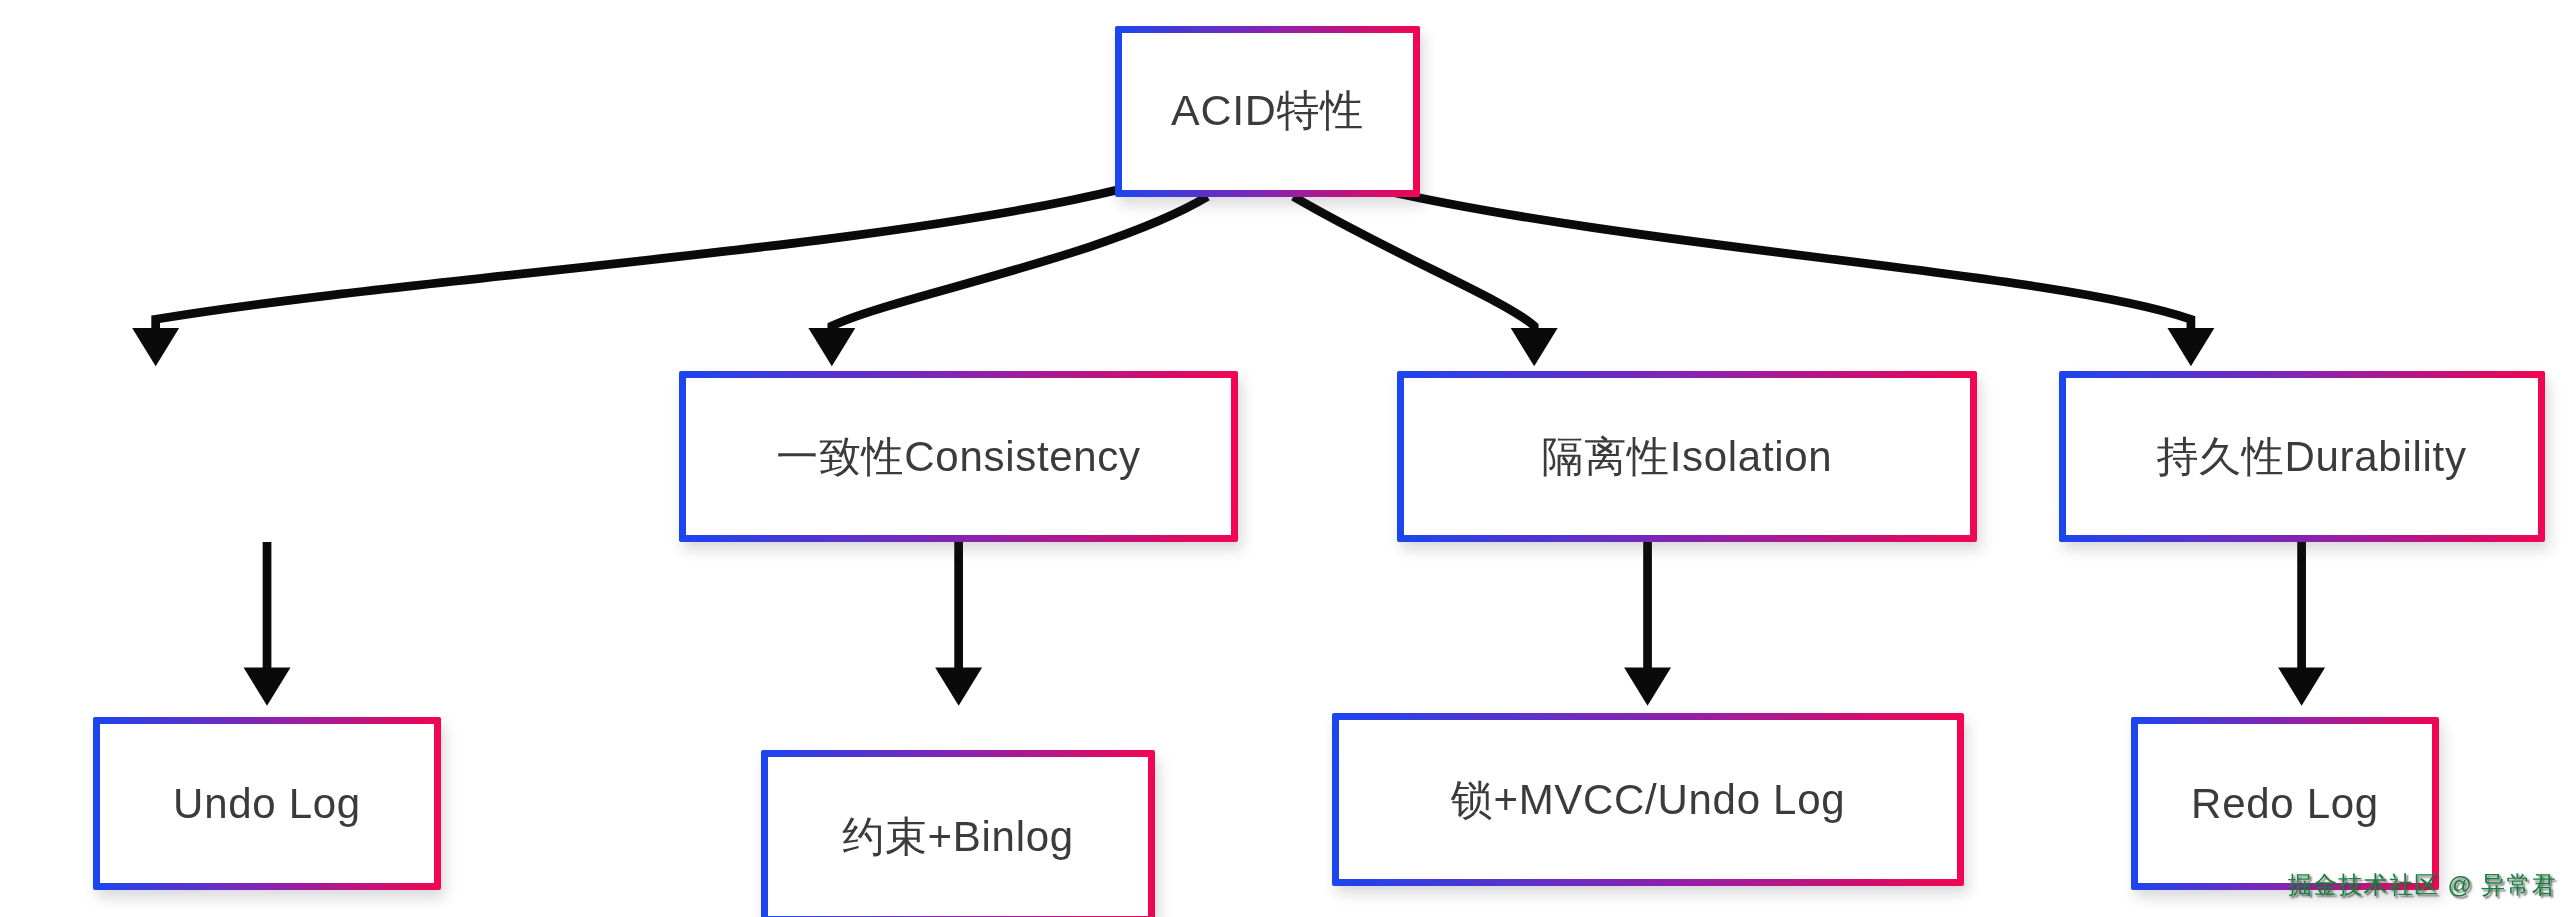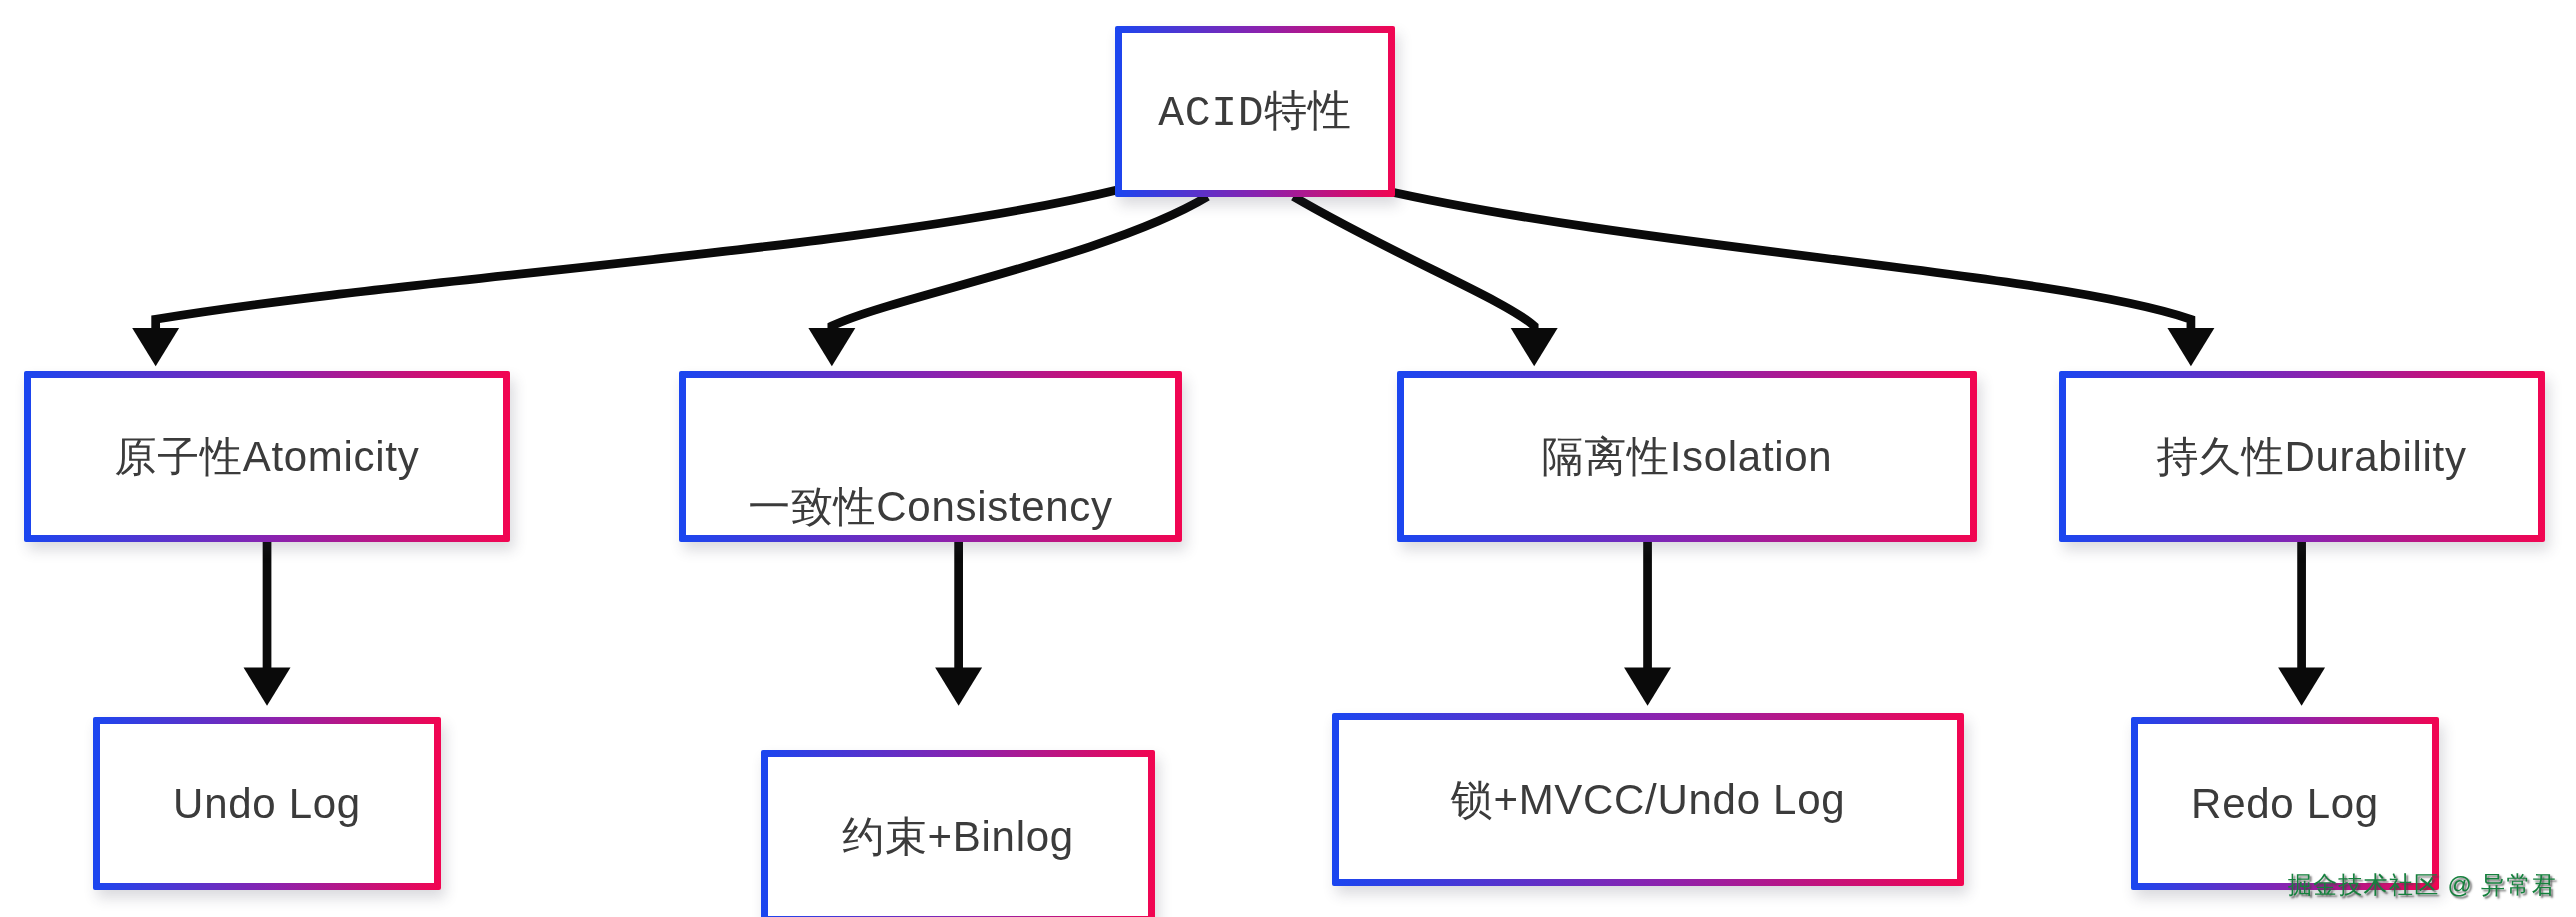--- a/index.html
+++ b/index.html
@@ -74,28 +74,25 @@
     <g>
       <path class="edge-line" d="M 2456,808 L 2456,1000"></path>
       <polygon class="edge-head" points="2456,1052 2421,995 2491,995"></polygon>
     </g>
     <g>
       <path class="edge-line" d="M 3431,808 L 3431,1000"></path>
       <polygon class="edge-head" points="3431,1052 3396,995 3466,995"></polygon>
     </g>
   </svg>
 
-  <div class="node root" style="left:1115px;top:25.5px;width:280px;height:171px;font-family:Liberation Mono, monospace;">
+  <div class="node root" style="left:1115px;top:25.5px;width:305px;height:171px;">
     <span>ACID特性</span>
   </div>
 
-  <div class="node" style="left:24px;top:371px;width:486px;height:171px;">
-    <span>原子性Atomicity</span>
-  </div>
-  <div class="node" style="left:679px;top:371px;width:503px;height:171px;align-items:flex-end;">
+  <div class="node" style="left:679px;top:371px;width:559px;height:171px;">
     <span>一致性Consistency</span>
   </div>
   <div class="node" style="left:1397px;top:371px;width:580px;height:171px;">
     <span>隔离性Isolation</span>
   </div>
   <div class="node" style="left:2059px;top:371px;width:486px;height:171px;padding-left:19px;">
     <span>持久性Durability</span>
   </div>
 
   <div class="node" style="left:93px;top:717px;width:348px;height:173px;">

